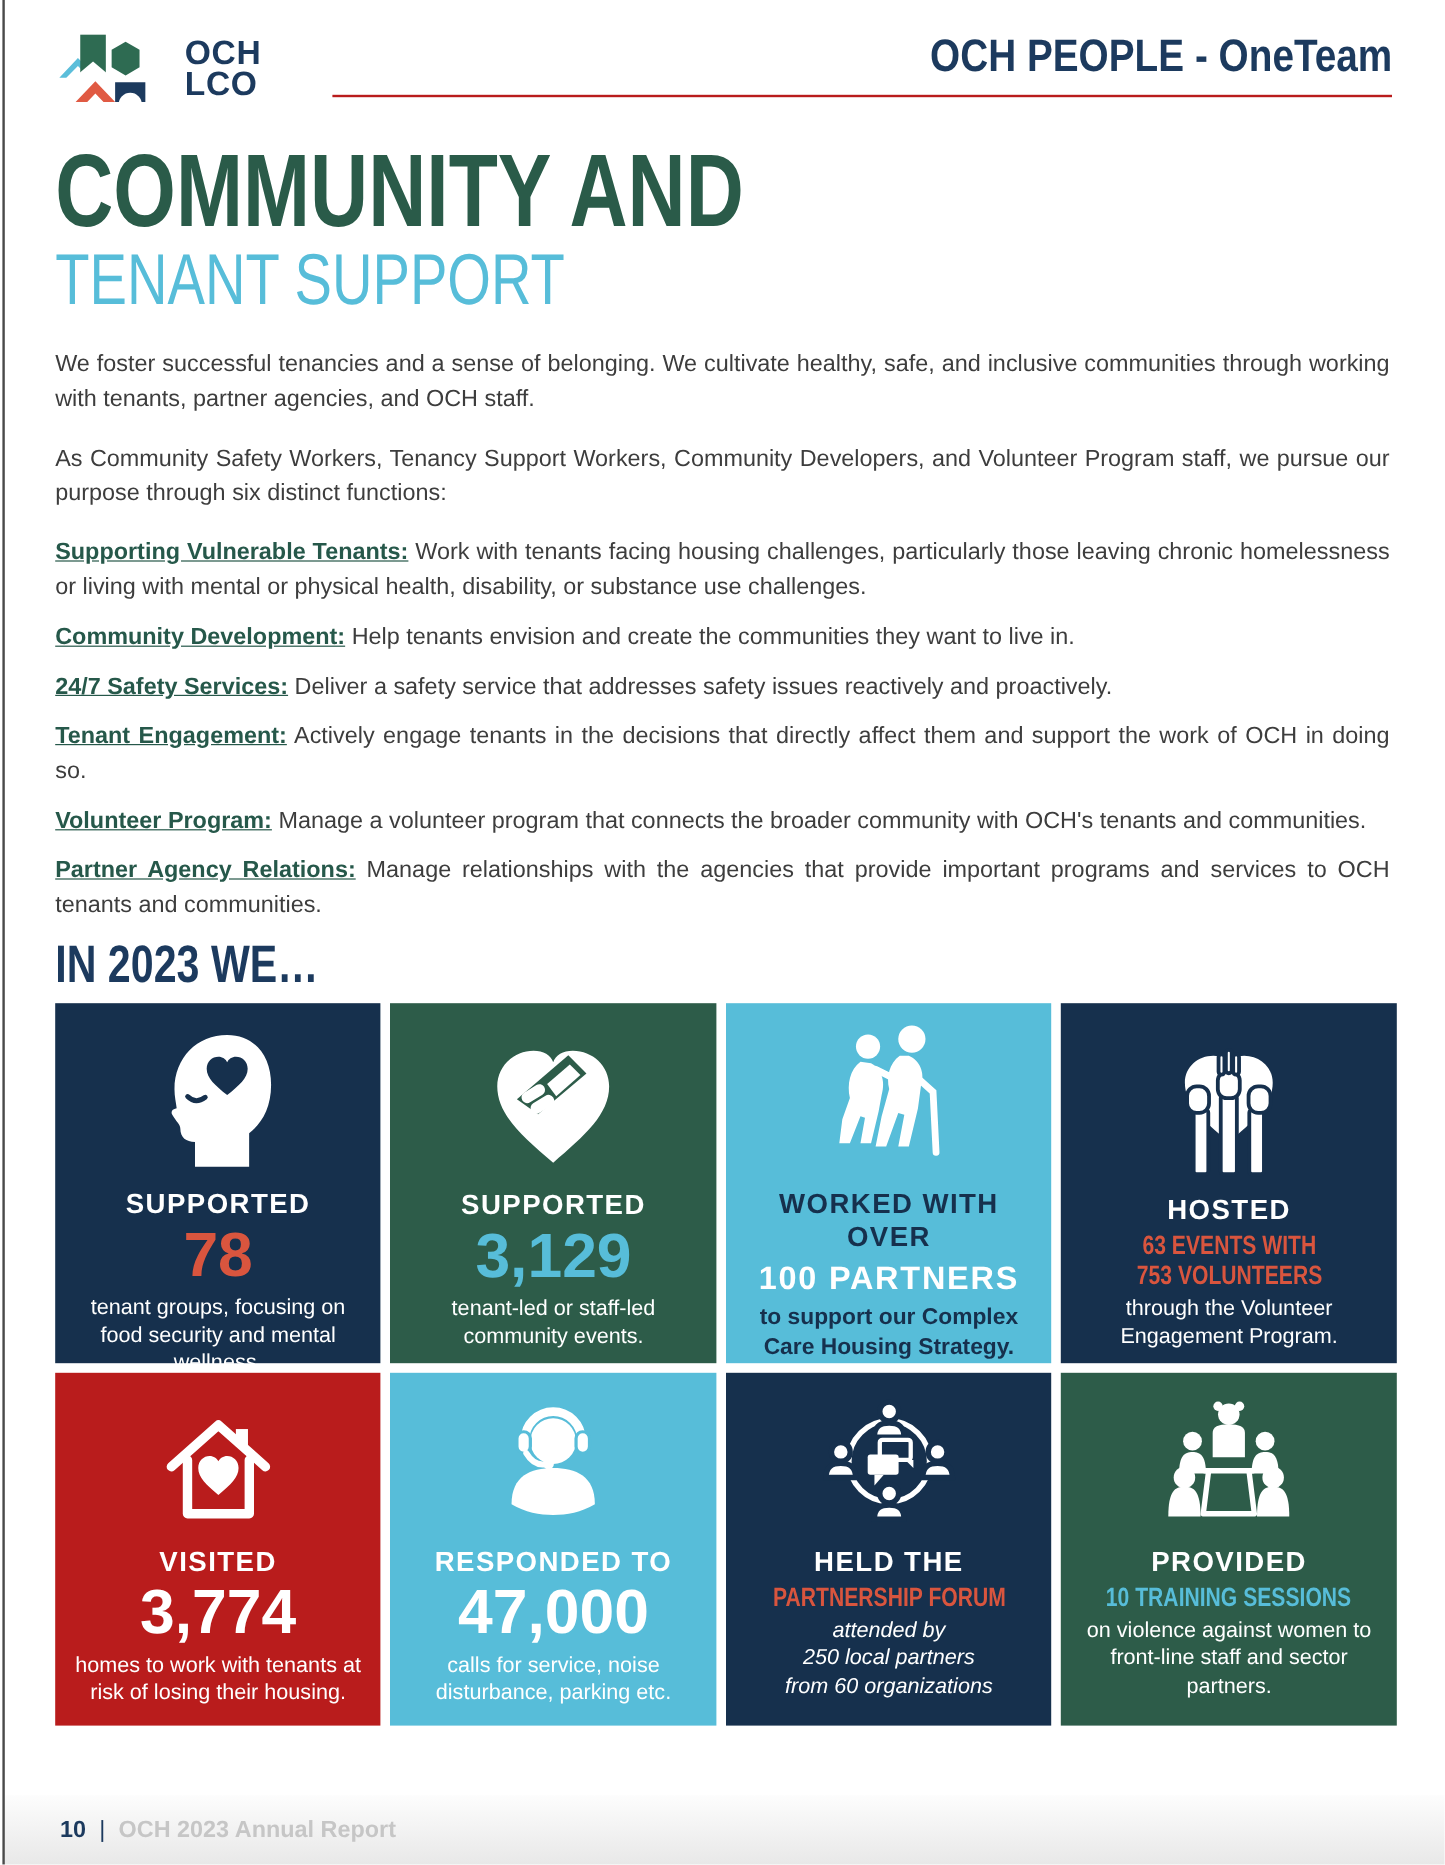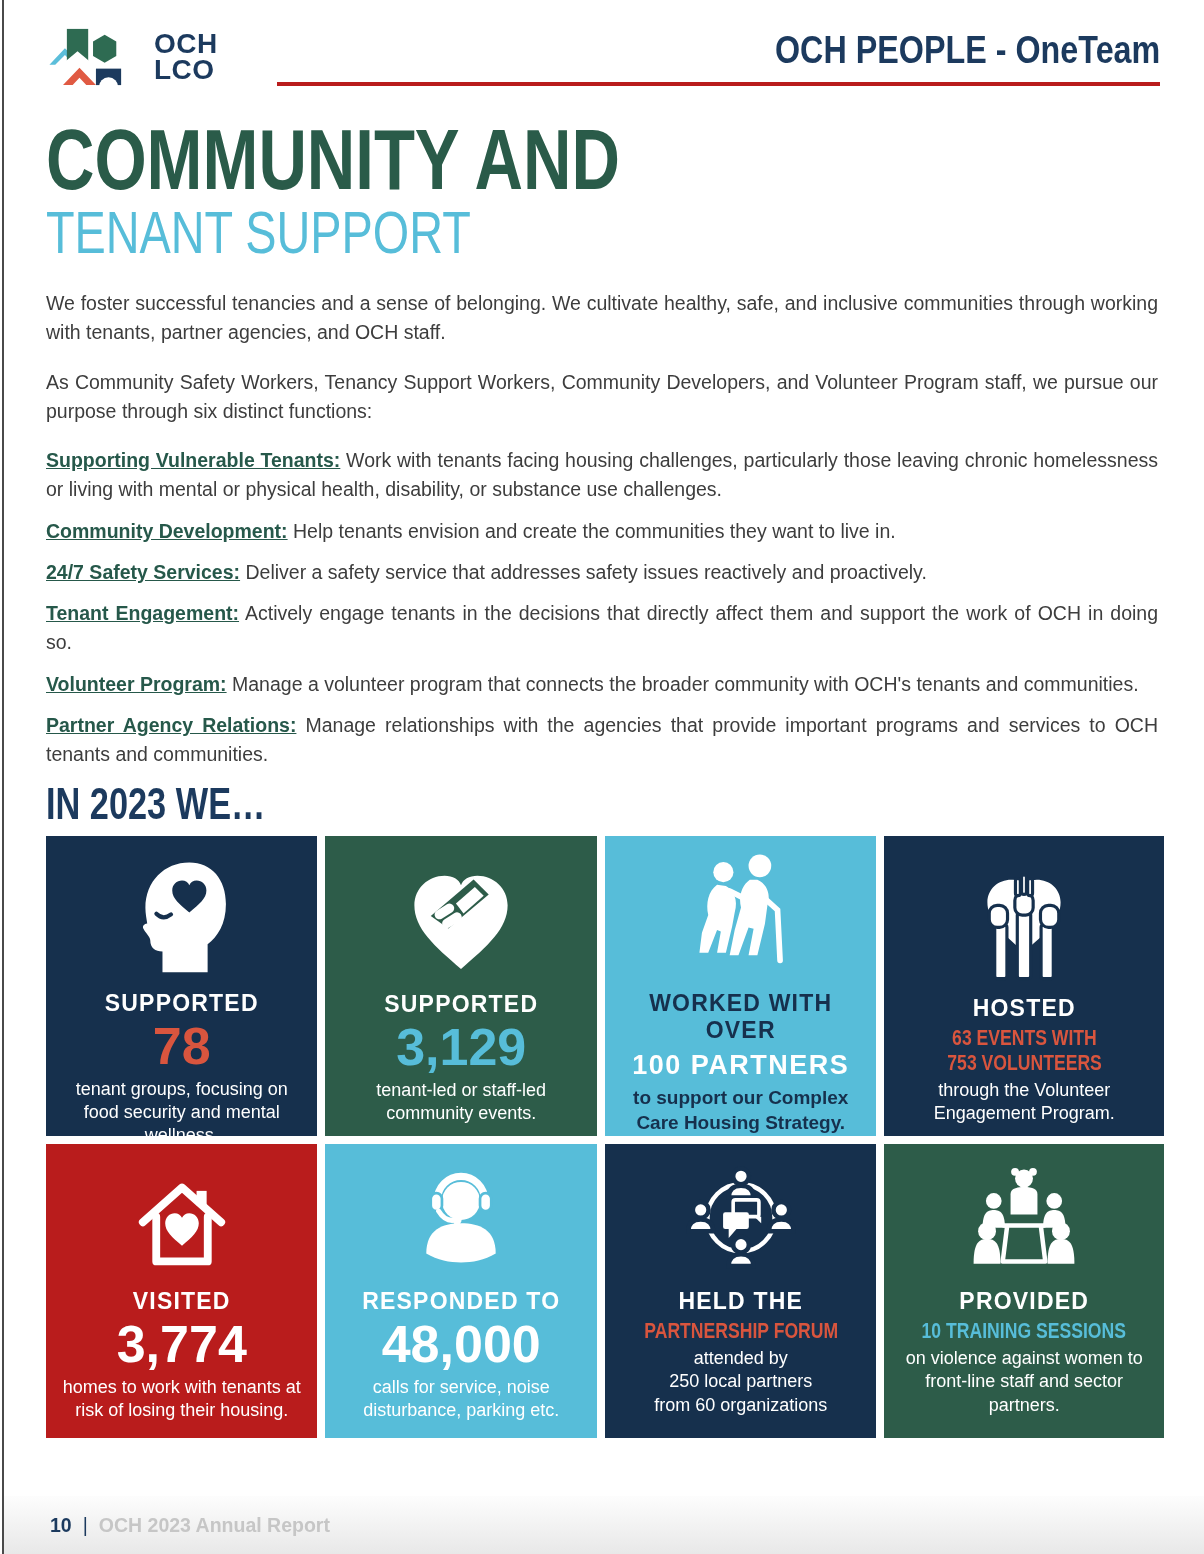--- a/index.html
+++ b/index.html
@@ -1,25 +1,25 @@
 <!DOCTYPE html>
 <html><head>
 <meta charset="utf-8">
 <style>
   html,body{margin:0;padding:0;background:#fff;}
   .page{position:relative;width:1204px;height:1554px;background:#fff;overflow:hidden;
         font-family:"Liberation Sans",sans-serif;color:#3d3d3d;}
   .page::before{content:"";position:absolute;left:2px;top:0;bottom:0;width:2px;background:#4a4a4a;z-index:6;}
 
   
-  .header{display:flex;align-items:center;padding:26px 44px 12px 46px;gap:15px;}
+  .header{display:flex;align-items:flex-start;padding:26px 44px 12px 46px;gap:15px;}
   .logo{display:flex;align-items:center;gap:12px;flex:none;width:216px;}
   .logo svg{width:96px;height:62px;display:block;}
   .logo-text{font-weight:700;color:#1c3a5e;font-size:28px;line-height:0.92;letter-spacing:0.5px;}
-  .banner-area{flex:1;border-bottom:4px solid #b91c1c;padding-bottom:10px;text-align:right;}
+  .banner-area{flex:1;border-bottom:2px solid #b91c1c;padding-bottom:10px;text-align:right;}
   .banner{display:inline-block;transform:scaleX(0.85);transform-origin:right center;
           font-size:38px;font-weight:700;color:#1c3a5e;white-space:nowrap;}
 
   
   .title-area{margin:20px 46px 0;}
   .title1{margin:0;font-size:86px;font-weight:700;color:#2a5b49;line-height:0.92;}
   .title2{margin:4px 0 0;font-size:60px;font-weight:400;color:#57bdd9;line-height:1;}
   .cx-l{display:inline-block;transform:scaleX(0.78);transform-origin:left center;white-space:nowrap;}
 
   
@@ -42,21 +42,21 @@
   .label{margin-top:12px;font-size:23px;font-weight:700;letter-spacing:1.2px;}
   .label.navy{color:#16304d;}
   .number{font-size:52px;font-weight:700;line-height:1.08;margin-top:1px;}
   .num-red{color:#d9553e;} .num-blue{color:#57bdd9;} .num-white{color:#fff;}
   .headline{font-size:27px;font-weight:700;letter-spacing:1.5px;margin-top:6px;color:#fff;}
   .headline-cond{font-size:22px;font-weight:700;line-height:1.1;margin-top:4px;}
   .headline-cond span{display:inline-block;transform:scaleX(0.8);transform-origin:center;white-space:nowrap;}
   .hl-red{color:#d9553e;} .hl-blue{color:#57bdd9;}
   .desc{font-size:18px;line-height:1.3;margin-top:4px;}
   .desc.navy{color:#16304d;font-weight:700;font-size:19px;line-height:1.35;}
-  .desc .dline{display:block;}
+  .desc .dline{display:block;font-style:italic;}
 
   
   .footer{position:absolute;left:4px;right:0;bottom:0;height:58px;
           background:linear-gradient(180deg,#fdfdfd,#e8e8e8);
           display:flex;align-items:center;padding:0 46px;font-size:19.5px;box-sizing:border-box;}
   .page-num{color:#1c3a5e;font-weight:700;}
   .sep{color:#1c3a5e;margin:0 11px;font-weight:400;}
   .footer-title{color:#c6c6c6;font-weight:700;}
 </style>
 </head>
@@ -202,21 +202,21 @@
           <circle cx="50" cy="33" r="17" fill="#fff"></circle>
           <path fill="#fff" d="M19,80 C19,59 33,53 50,53 C67,53 81,59 81,80 C71,86 60,88 50,88 C40,88 29,86 19,80 Z"></path>
           <path d="M29,32 A21,21 0 0 1 71,32" stroke="#fff" stroke-width="6.5" fill="none" stroke-linecap="round"></path>
           <rect x="23" y="26" width="10" height="16" rx="5" fill="#fff" stroke="#57bdd9" stroke-width="2.4"></rect>
           <rect x="67" y="26" width="10" height="16" rx="5" fill="#fff" stroke="#57bdd9" stroke-width="2.4"></rect>
           <path d="M30,42 Q36,52 45,50" stroke="#fff" stroke-width="4.5" fill="none" stroke-linecap="round"></path>
           <circle cx="46.5" cy="50" r="4" fill="#fff"></circle>
         </svg>
       </div>
       <div class="label">RESPONDED TO</div>
-      <div class="number num-white">48,000</div>
+      <div class="number num-white">47,000</div>
       <div class="desc">calls for service, noise disturbance, parking etc.</div>
     </div>
 
     <div class="card bg-navy row2">
       <div class="icon-wrap">
         <svg viewBox="0 0 100 100" width="120" height="112" aria-hidden="true">
           <circle cx="50" cy="48" r="30" stroke="#fff" stroke-width="4" fill="none"></circle>
           <g fill="#fff" stroke="#16304d" stroke-width="4">
             <circle cx="50" cy="11" r="7"></circle>
               <path d="M39,30 C39,22 43.5,19.5 50,19.5 C56.5,19.5 61,22 61,30 Z"></path>

